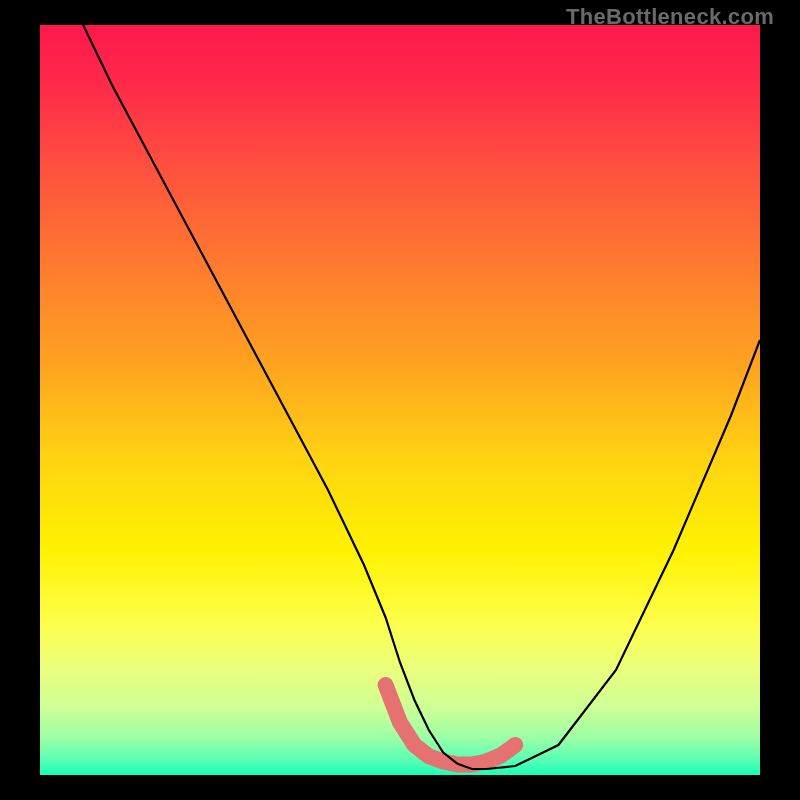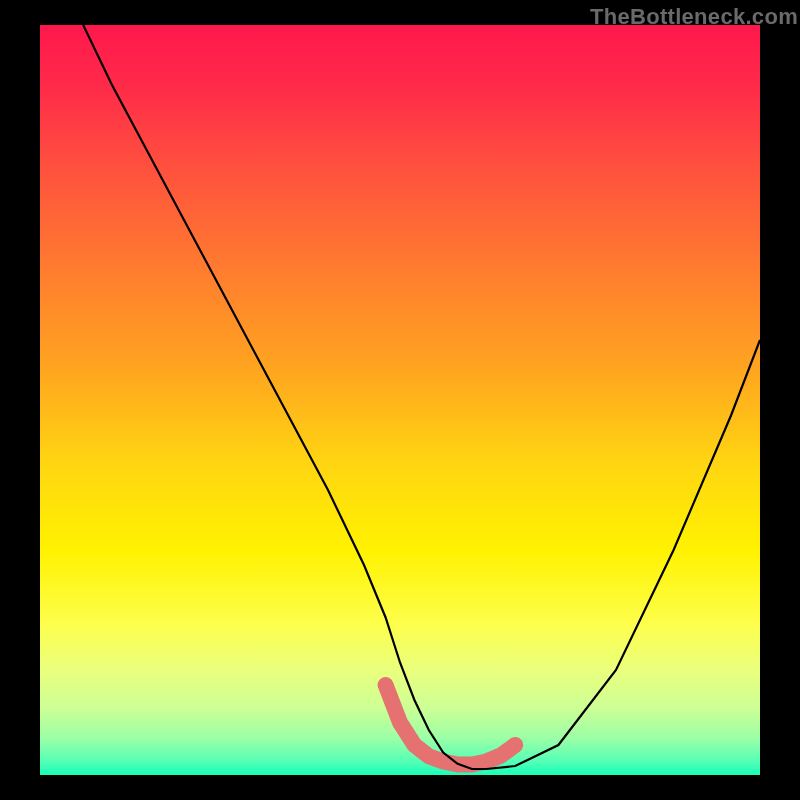--- a/index.html
+++ b/index.html
@@ -35,21 +35,21 @@
       #eaff7d 86%,
       #cdff95 91%,
       #9dffa5 95%,
       #5affb5 98%,
       #19ffb9 100%
     );
   }
   .watermark {
     position: absolute;
     top: 4px;
-    right: 2px;
+    right: 26px;
     font-size: 22px;
     font-weight: 600;
     color: #6a6a6a;
     letter-spacing: 0.3px;
     user-select: none;
     text-align: right;
   }
   svg.curve {
     position: absolute;
     inset: 0;

